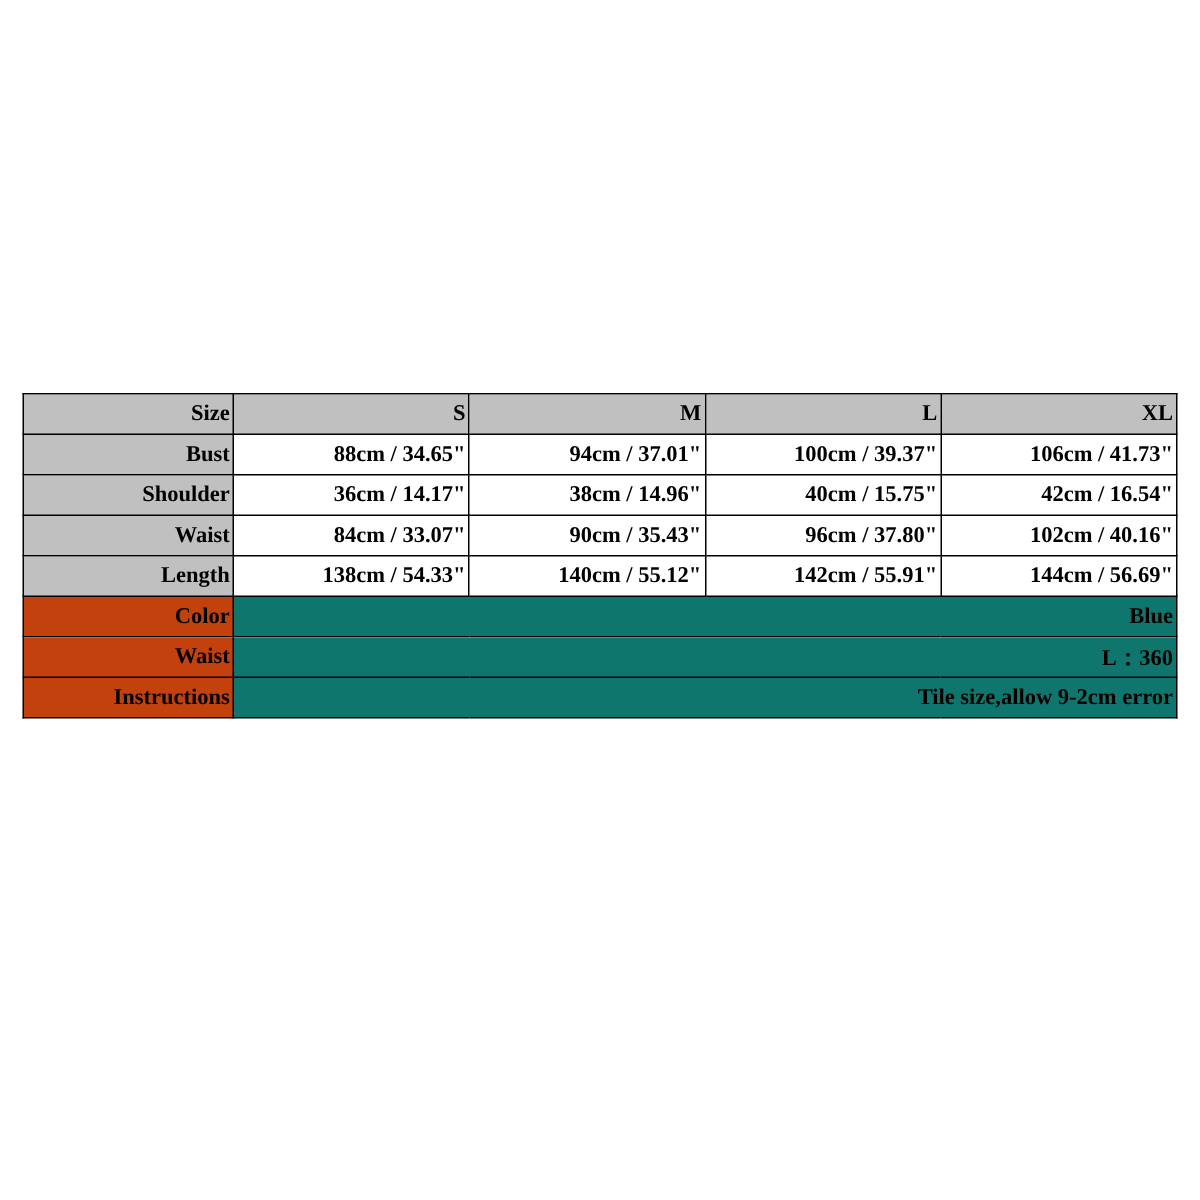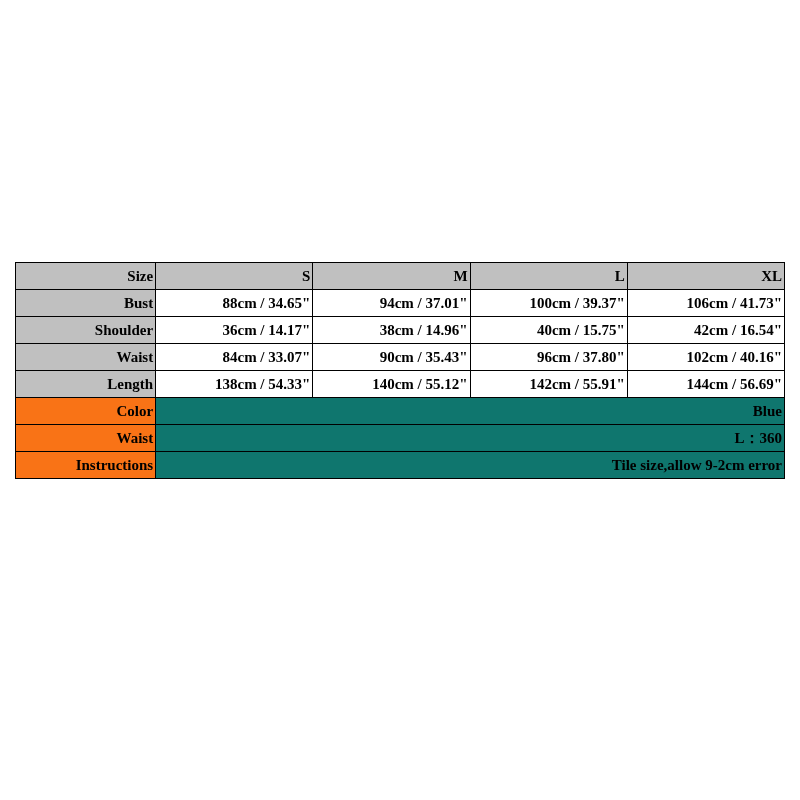--- a/index.html
+++ b/index.html
@@ -44,21 +44,21 @@
     background: #c0c0c0;
     width: 140px;
   }
   td.header-cell {
     background: #c0c0c0;
   }
   td.value-cell {
     background: #ffffff;
   }
   td.yellow-cell {
-    background: #f97316;
+    background: #c2410c;
     width: 140px;
   }
   td.wide-cell {
     background: #0f766e;
   }
   .size-chart col.c0 { width: 140px; }
   .size-chart col.c1,
   .size-chart col.c2,
   .size-chart col.c3,
   .size-chart col.c4 { width: 157px; }

